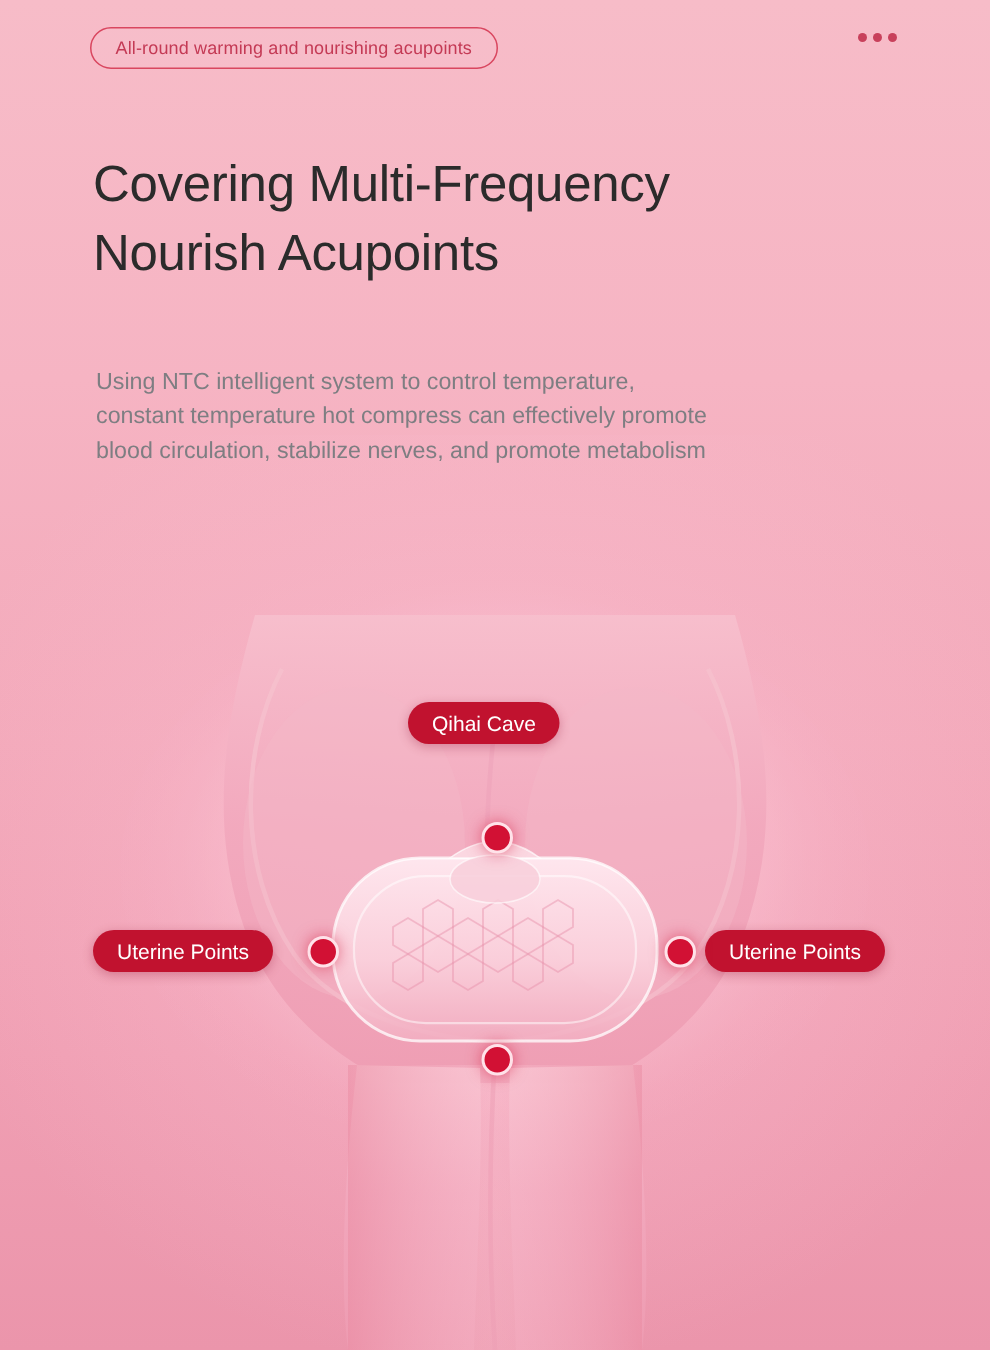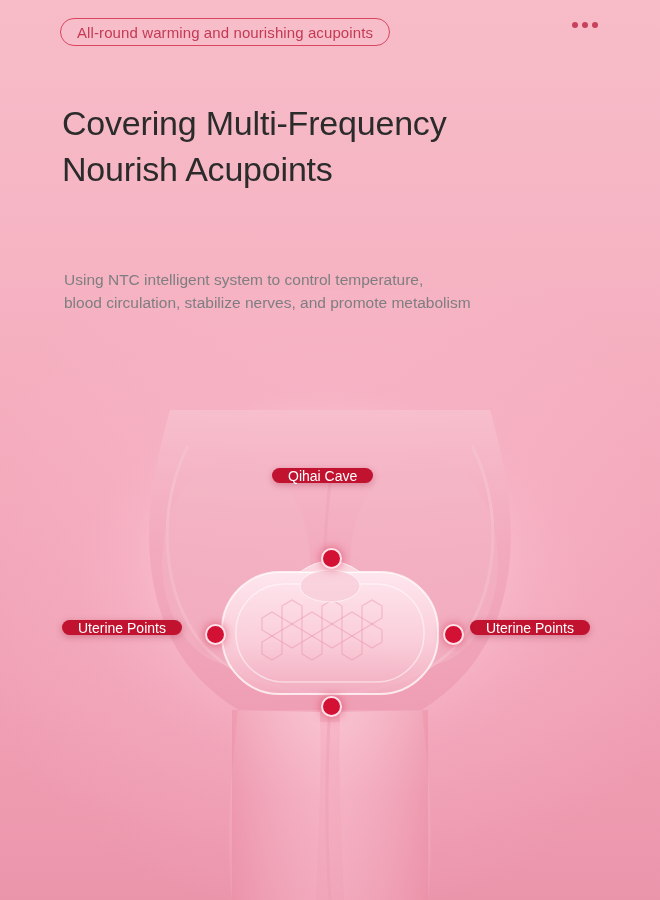--- a/index.html
+++ b/index.html
@@ -43,21 +43,21 @@
     top: 0;
     display: inline-flex;
     align-items: center;
     justify-content: center;
     height: 26px;
     padding: 0 16px;
     border: 1px solid #d9465f;
     border-radius: 14px;
     color: #c8癒;
     color: #c43a55;
-    font-size: 15px;
+    font-size: 12px;
     letter-spacing: 0.1px;
     white-space: nowrap;
     background: rgba(255,255,255,0.04);
   }
   .dots {
     position: absolute;
     right: 62px;
     top: 4px;
     display: flex;
     gap: 4px;
@@ -82,21 +82,21 @@
     font-weight: normal;
     letter-spacing: -0.2px;
   }
   .headline .l1 { display: block; }
   .headline .l2 { display: block; }
   .headline .l3 { display: block; }
 
   .subcopy {
     position: absolute;
     left: 64px;
-    top: 268px;
+    top: 243px;
     width: 530px;
     color: #7e7e82;
     font-size: 15.5px;
     line-height: 23px;
   }
   .subcopy span { display: block; }
 
   
   .illus {
     position: absolute;
@@ -106,21 +106,21 @@
     height: 550px;
   }
   .illus svg { display: block; }
 
   
   .label {
     position: absolute;
     display: inline-flex;
     align-items: center;
     justify-content: center;
-    height: 15px;
+    height: 28px;
     padding: 0 16px;
     border-radius: 14px;
     background: #c1122f;
     color: #ffffff;
     font-size: 14px;
     white-space: nowrap;
     box-shadow: 0 2px 7px rgba(140,10,40,0.30);
   }
   .node {
     position: absolute;
@@ -160,20 +160,21 @@
     </div>
   </div>
 
   <div class="headline">
     <span class="l1">Covering Multi-Frequency</span>
     <span class="l3">Nourish Acupoints</span>
   </div>
 
   <div class="subcopy">
     <span>Using NTC intelligent system to control temperature,</span>
+    <span>constant temperature hot compress can effectively promote</span>
     <span>blood circulation, stabilize nerves, and promote metabolism</span>
   </div>
 
   <div class="illus">
     <svg width="660" height="550" viewBox="0 0 660 550" xmlns="http://www.w3.org/2000/svg" aria-hidden="true">
       <defs>
         <linearGradient id="skin" x1="0" y1="0" x2="0" y2="1">
           <stop offset="0%" stop-color="#f7bfcd" stop-opacity="0.95"></stop>
           <stop offset="45%" stop-color="#f2a8bd" stop-opacity="0.92"></stop>
           <stop offset="100%" stop-color="#ee9cb2" stop-opacity="0.9"></stop>

